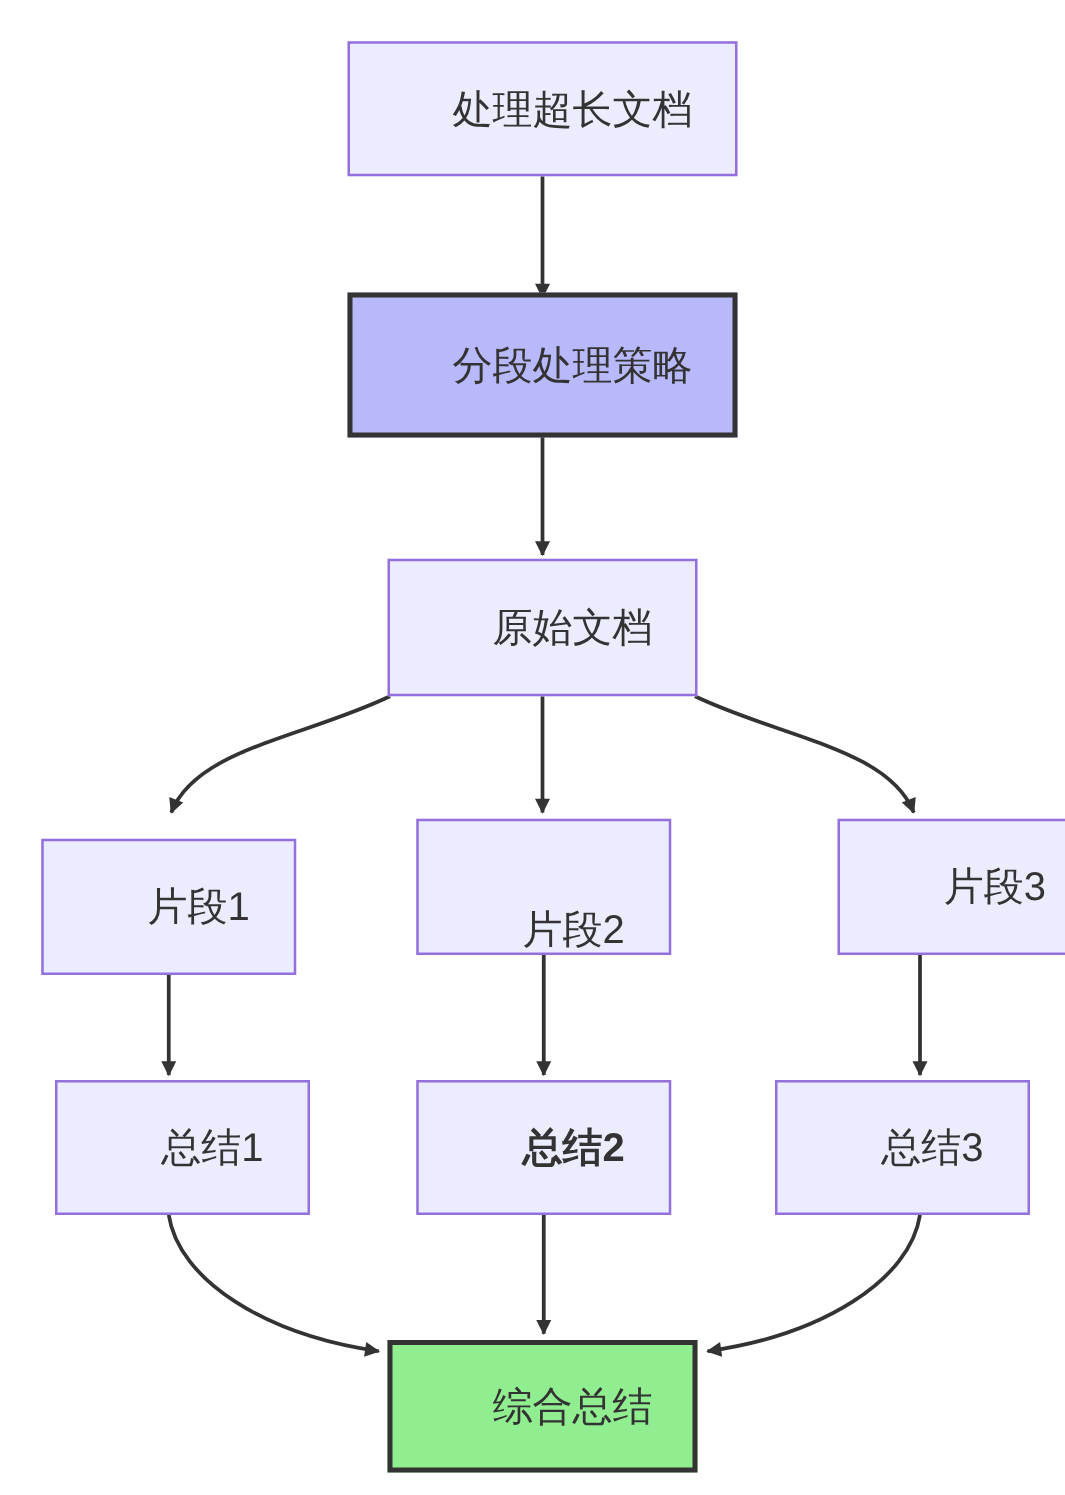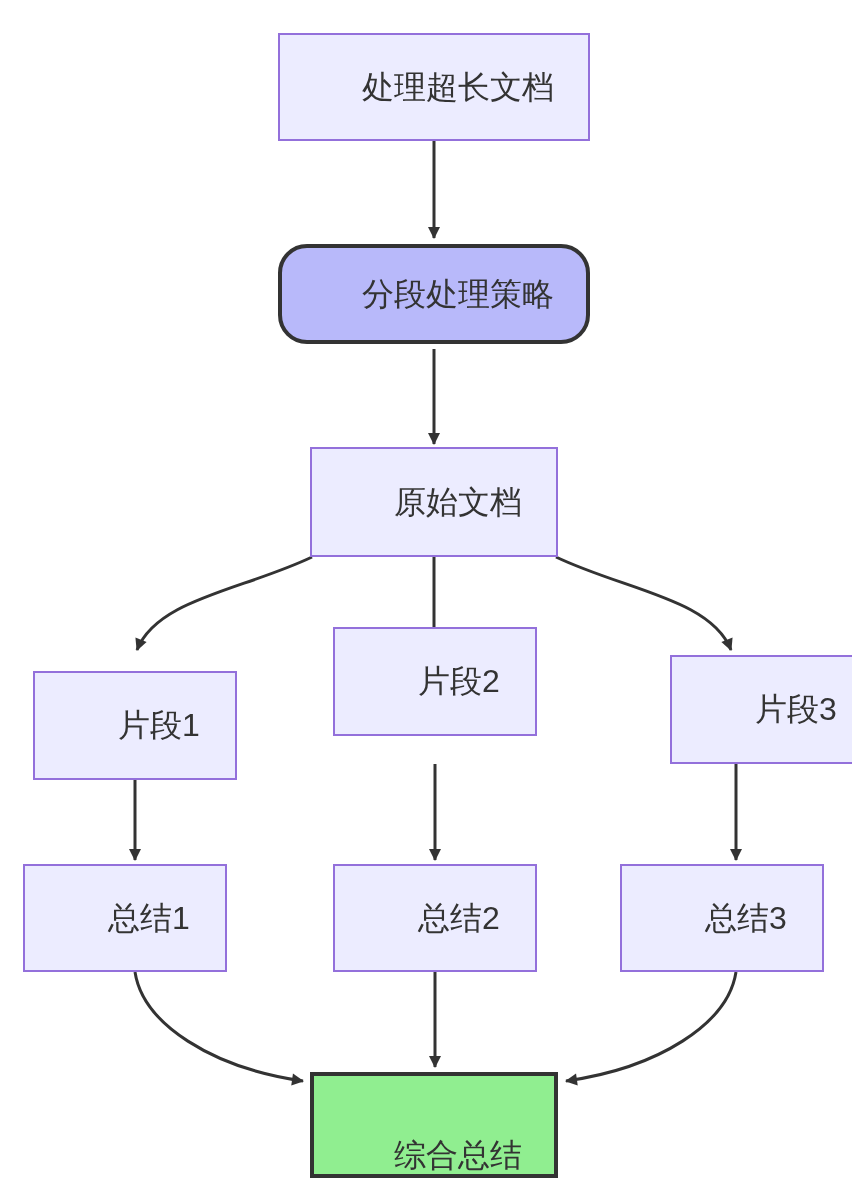--- a/index.html
+++ b/index.html
@@ -48,29 +48,29 @@
   .node--highlight {
     background: #B8B9FA;
     border: 4px solid #333333;
   }
   .node--final {
     background: #90EE90;
     border: 4px solid #333333;
   }
   
   .n-process   { left: 278px; top:   33px; width: 312px; height: 108px; }
-  .n-strategy  { left: 278px; top:  244px; width: 312px; height: 100px; border-radius: 29px; }
+  .n-strategy  { left: 278px; top:  234px; width: 312px; height: 116px; }
   .n-original  { left: 310px; top:  447px; width: 248px; height: 110px; }
   .n-frag1     { left:  33px; top:  655px; width: 204px; height: 109px; margin-top: 16px; }
-  .n-frag2     { left: 333px; top:  627px; width: 204px; height: 109px; }
+  .n-frag2     { left: 333px; top:  655px; width: 204px; height: 109px; align-items: flex-end; }
   .n-frag3     { left: 634px; top:  655px; width: 204px; height: 109px; margin-left: 36px; }
-  .n-sum1      { left:  23px; top:  864px; width: 204px; height: 108px; }
-  .n-sum2      { left: 333px; top:  864px; width: 204px; height: 108px; }
+  .n-sum1      { left:  44px; top:  864px; width: 204px; height: 108px; }
+  .n-sum2      { left: 333px; top:  864px; width: 204px; height: 108px; font-weight: bold; }
   .n-sum3      { left: 620px; top:  864px; width: 204px; height: 108px; }
-  .n-final     { left: 310px; top: 1072px; width: 248px; height: 106px; align-items: flex-end; }
+  .n-final     { left: 310px; top: 1072px; width: 248px; height: 106px; }
 </style>
 </head>
 <body>
 
 <div class="canvas">
 
   <svg class="edges-layer" width="852" height="1196" viewBox="0 0 852 1196" xmlns="http://www.w3.org/2000/svg">
     <defs>
       <marker id="arrow" viewBox="0 0 14 14" refX="12" refY="7" markerWidth="14" markerHeight="14" orient="auto" markerUnits="userSpaceOnUse">
         <path d="M1,1 L13,7 L1,13 Z" fill="#333333"></path>

